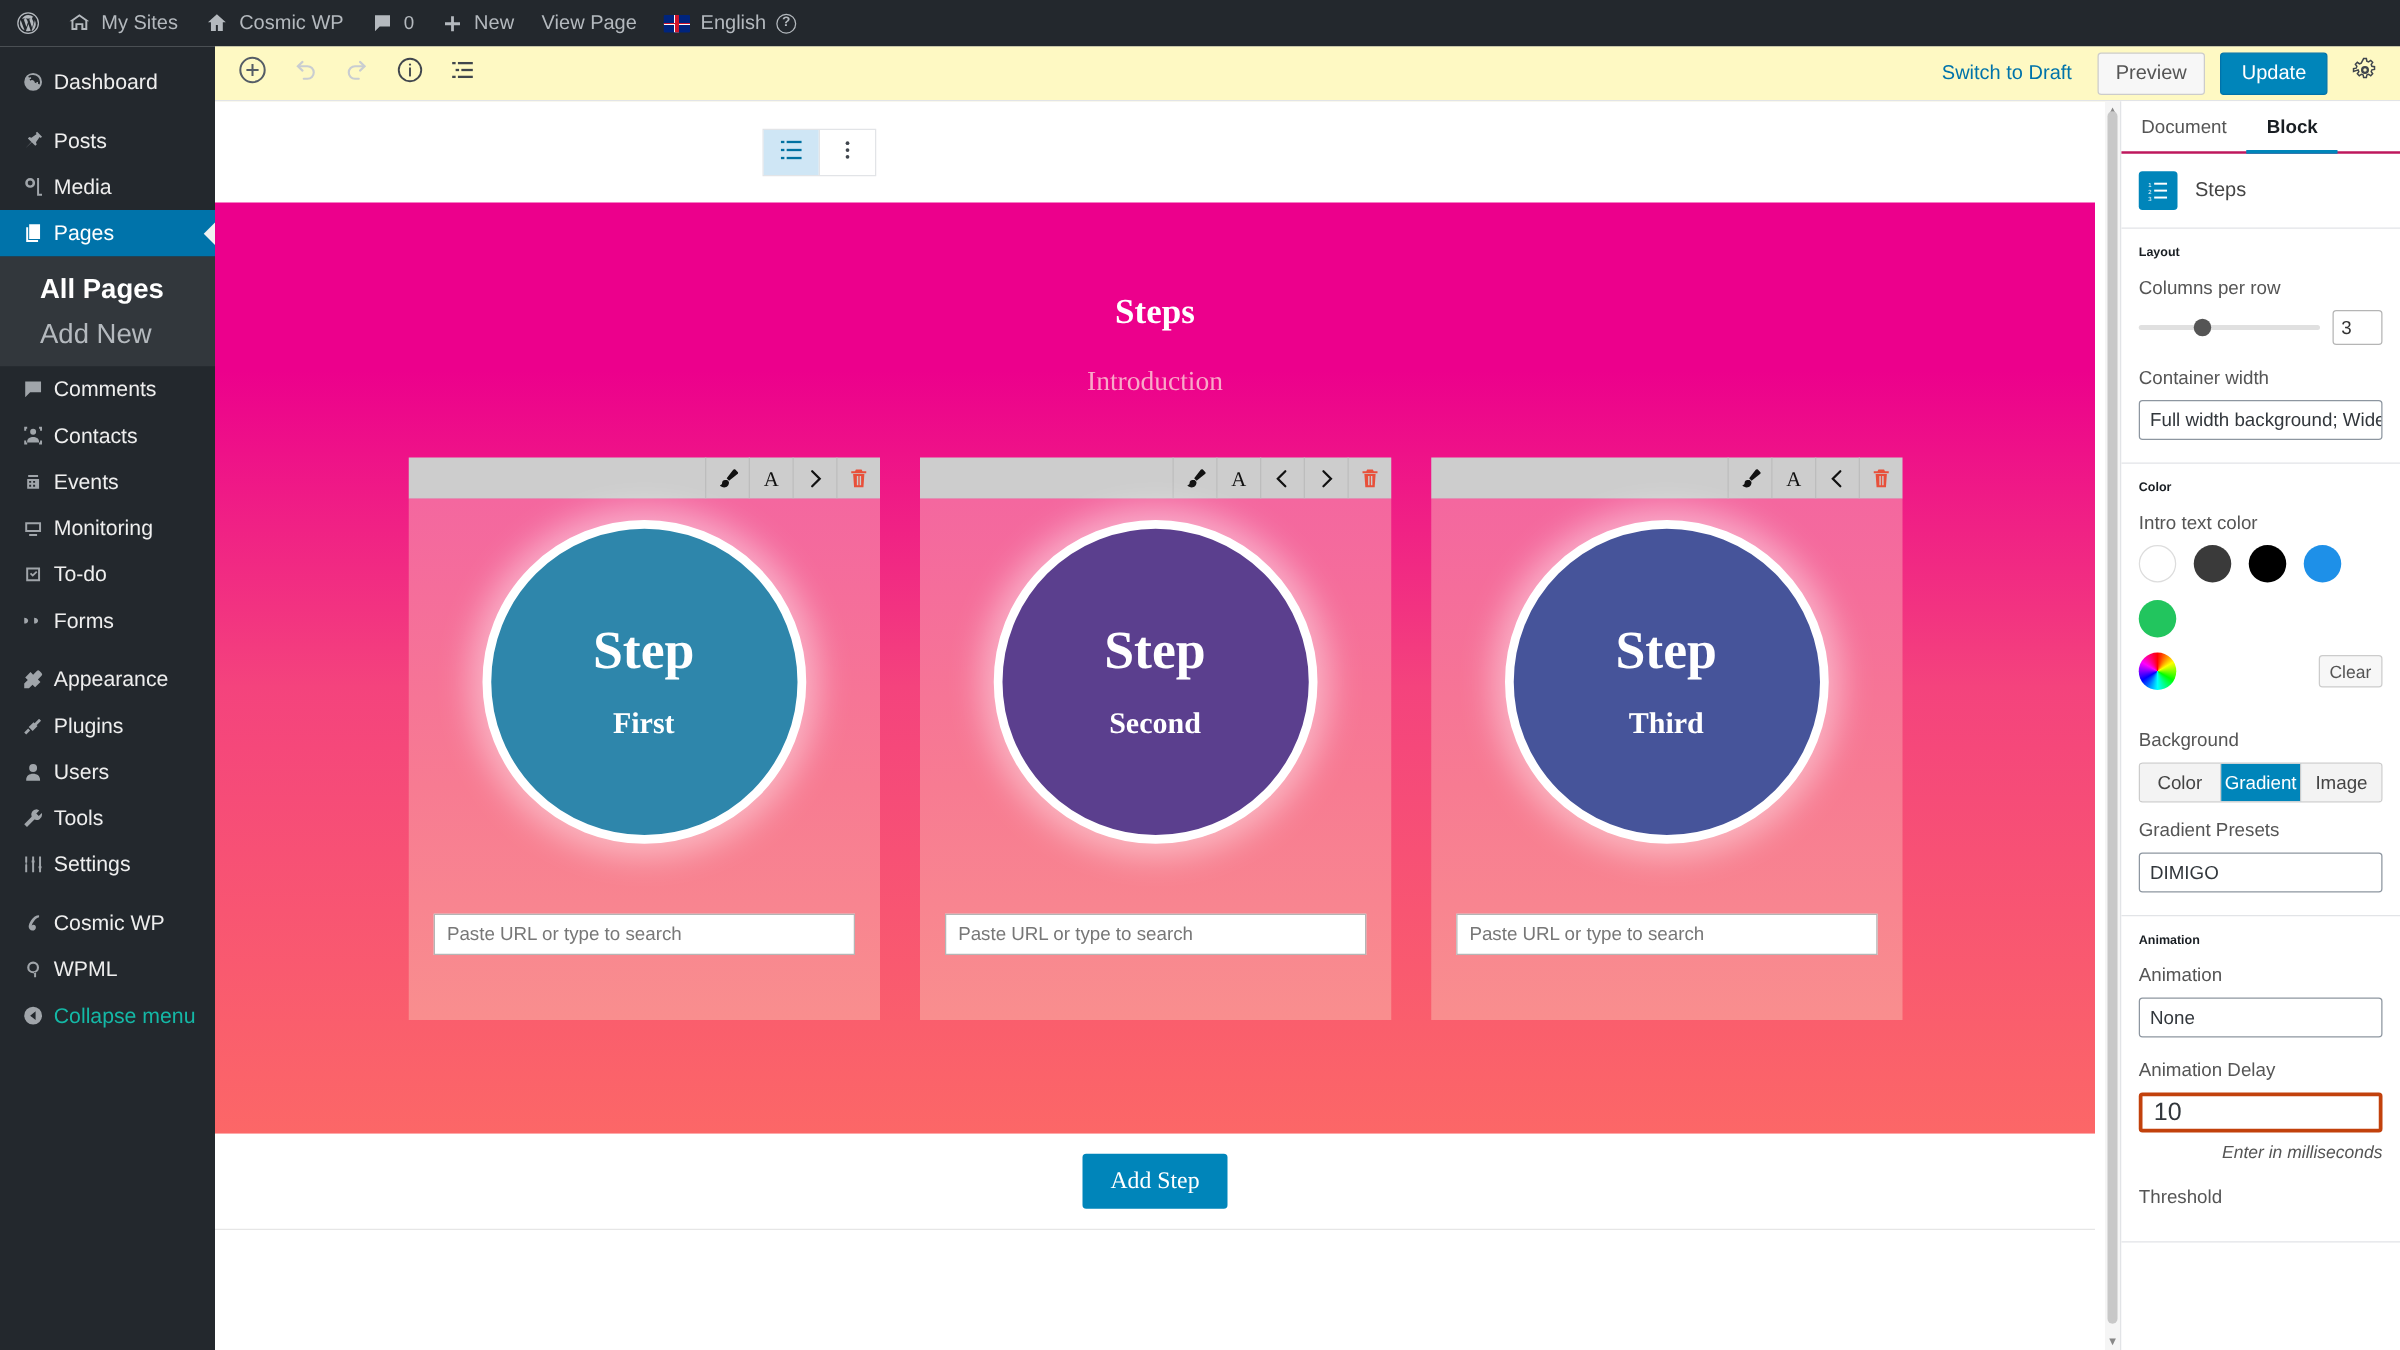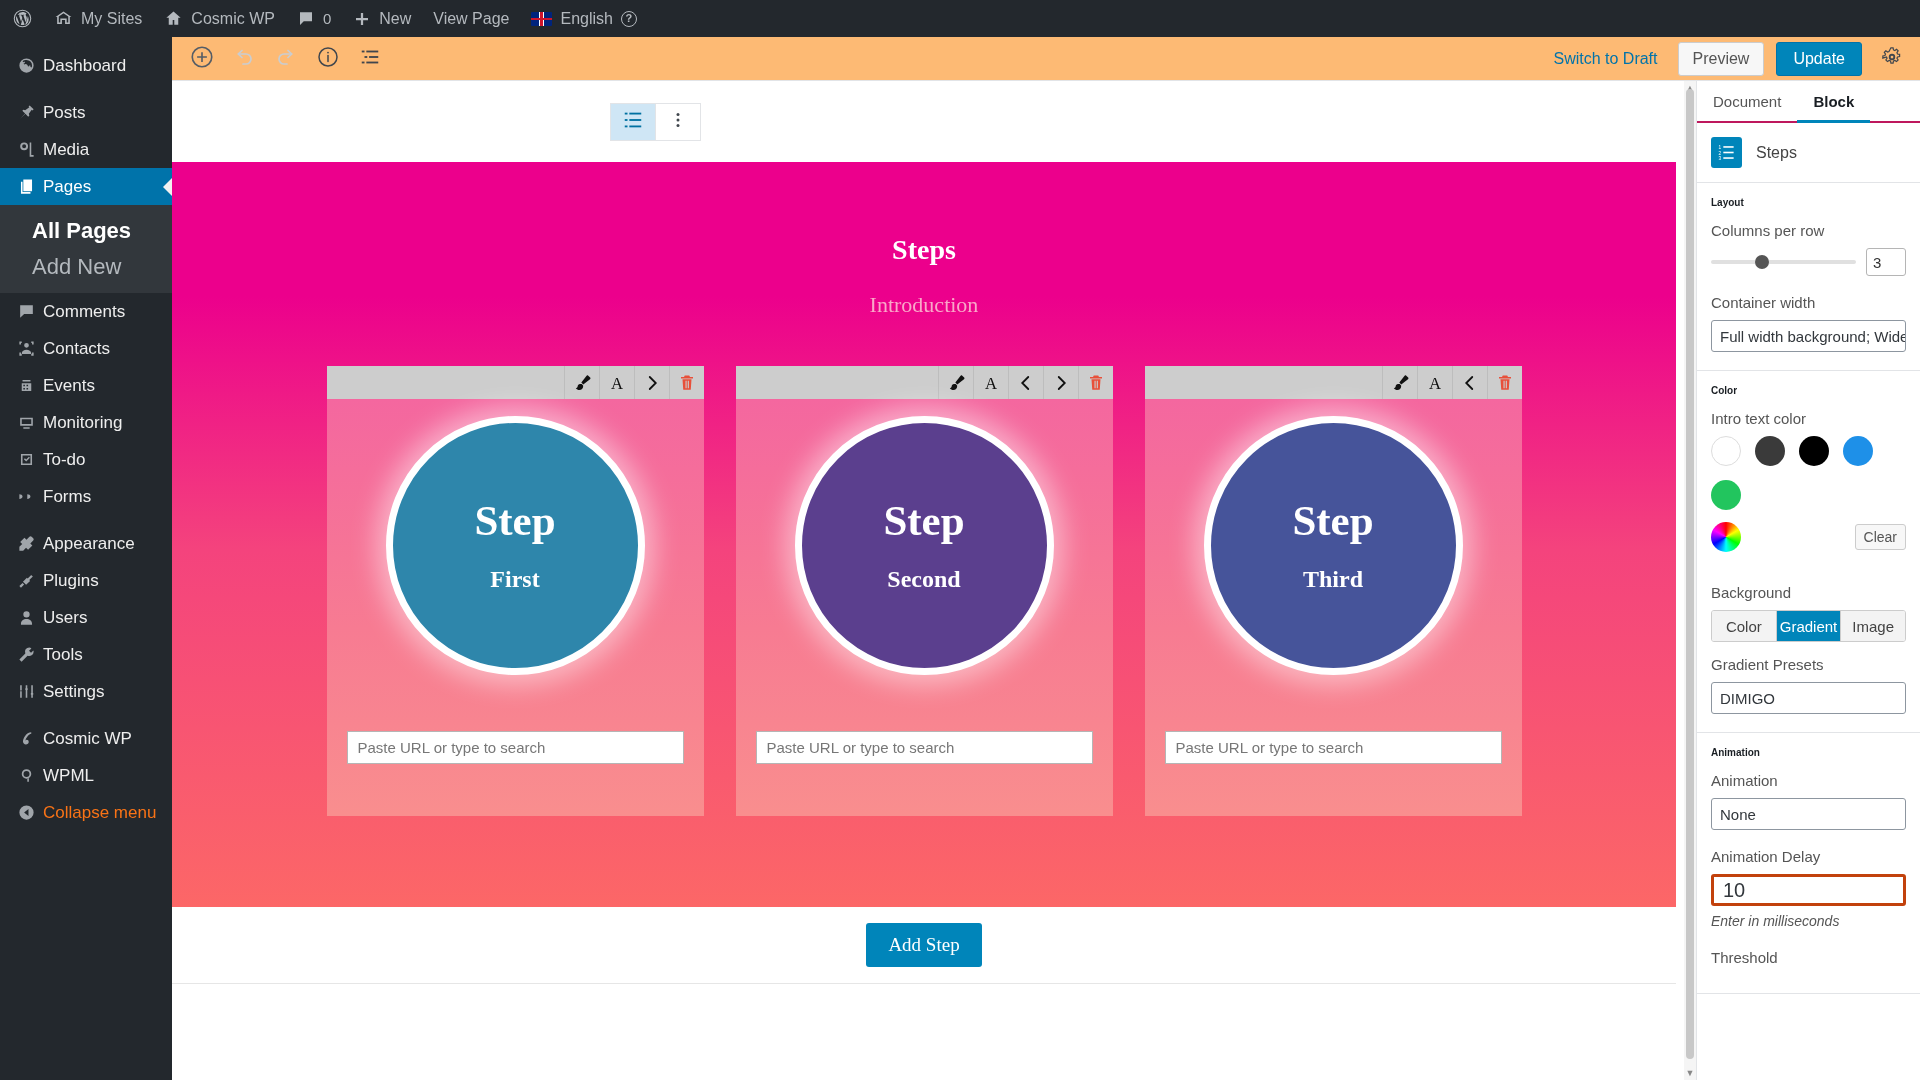--- a/index.html
+++ b/index.html
@@ -87,21 +87,21 @@
   .submenu-item {
     padding: 5px 0 5px 32px; font-size: 22px; color: #b4b9be; cursor: pointer;
   }
   .submenu-item.current { color: #fff; font-weight: bold; }
   .sep { height: 10px; }
 
   
   #editor-header {
     position: absolute; top: 37px; left: 172px;
     width: 1748px; height: 44px;
-    background: #fdba74; border-bottom: 1px solid #e2e4e7;
+    background: #fef9c3; border-bottom: 1px solid #e2e4e7;
     display: flex; align-items: center;
     z-index: 30;
   }
   .hdr-left { display: flex; align-items: center; padding-left: 12px; gap: 6px; }
   .hdr-btn {
     width: 36px; height: 36px; border-radius: 4px;
     display: flex; align-items: center; justify-content: center;
     cursor: pointer; background: transparent; border: none;
   }
   .hdr-right {
@@ -289,21 +289,21 @@
     display: flex; border: 1px solid #ccc; border-radius: 3px; overflow: hidden;
     height: 32px; margin-bottom: 14px;
   }
   .seg div {
     flex: 1; display: flex; align-items: center; justify-content: center;
     font-size: 15px; background: #f3f3f3; color: #444; cursor: pointer;
     border-right: 1px solid #ccc;
   }
   .seg div:last-child { border-right: none; }
   .seg div.on { background: #0085ba; color: #fff; }
-  .help-text { font-style: italic; font-size: 14px; color: #555; margin-top: 7px; }
+  .help-text { font-style: italic; font-size: 14px; color: #555; margin-top: 7px; text-align: right; }
   .text-input {
     height: 32px; border: 3px solid #c2410c; border-radius: 3px;
     display: flex; align-items: center; padding: 0 9px; color: #32373c; font-size: 20px;
   }
   .row-between { display: flex; align-items: center; justify-content: space-between; }
 </style>
 </head>
 <body>
 
 <div id="adminbar">
@@ -527,21 +527,21 @@
     </span>
     <span>WPML</span>
   </div>
 
   <div class="menu-item">
     <span class="menu-icon">
       <svg width="19" height="19" viewBox="0 0 24 24">
           <path d="M12 3a9 9 0 110 18 9 9 0 010-18zm2.5 4.5L9 12l5.5 4.5v-9z"></path>
         </svg>
     </span>
-    <span style="color:#f97316">Collapse menu</span>
+    <span style="color:#14b8a6">Collapse menu</span>
   </div>
 </div>
 
 <div id="editor-header">
   <div class="hdr-left">
     <div class="hdr-btn">
       <span>
         <svg width="26" height="26" viewBox="0 0 24 24" fill="none" stroke="#555d66" stroke-width="1.5">
             <circle cx="12" cy="12" r="9"></circle>
             <path d="M12 7.5v9M7.5 12h9"></path>

